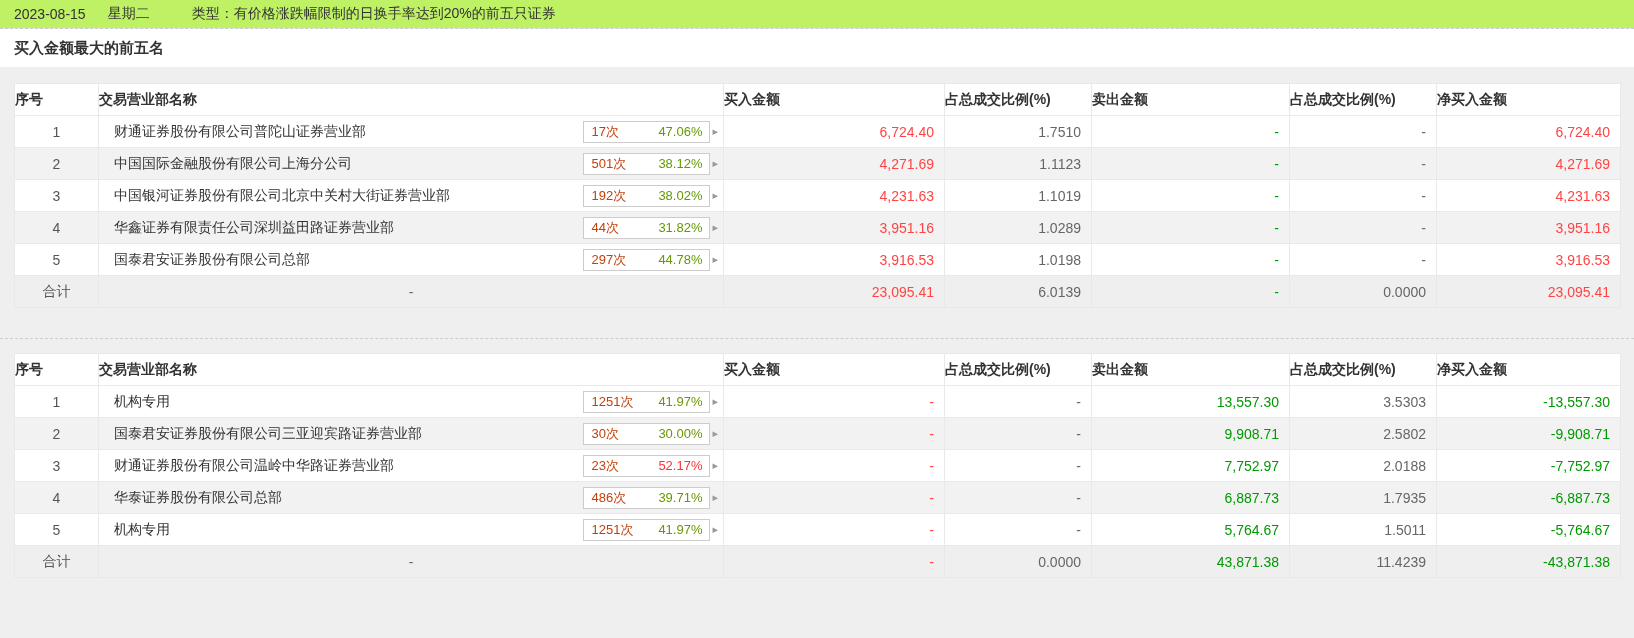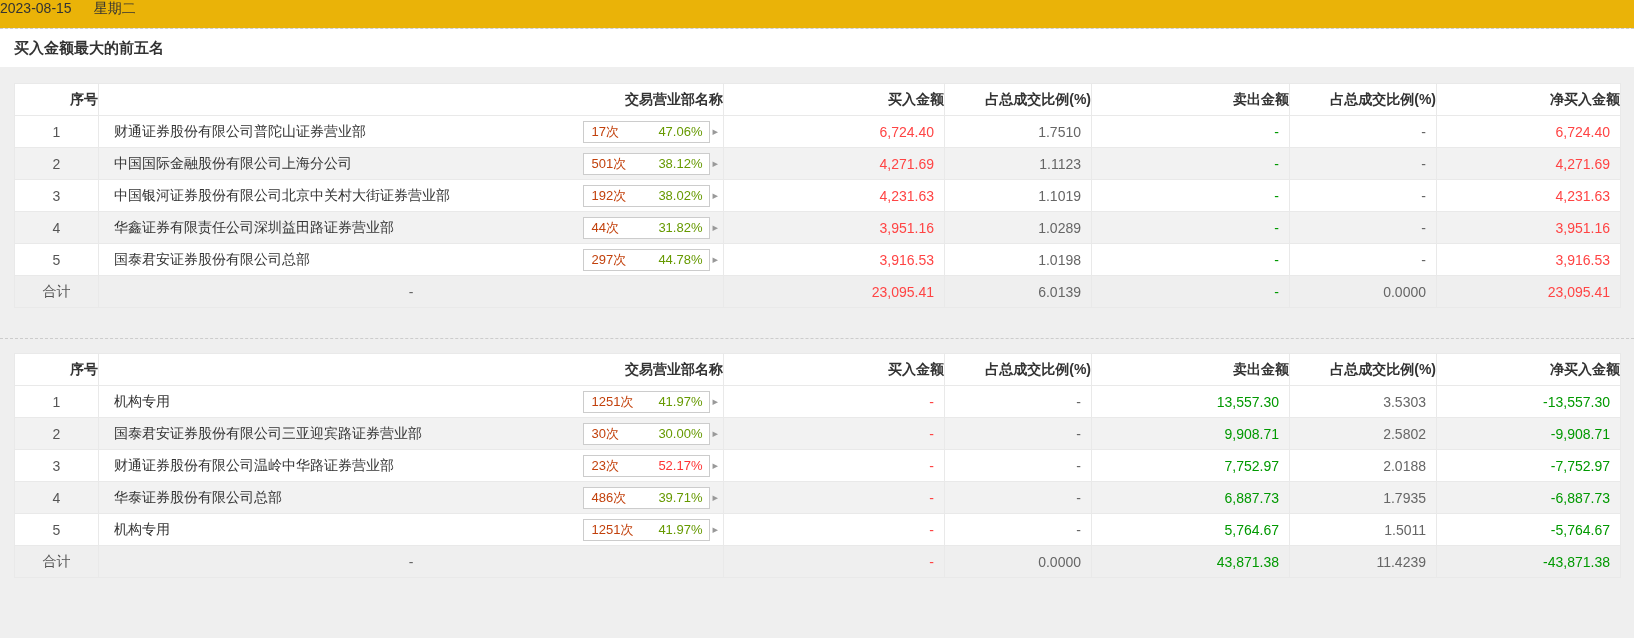--- a/index.html
+++ b/index.html
@@ -1,33 +1,33 @@
 <!DOCTYPE html>
 <html><head>
 <meta charset="utf-8">
 <style>
   * { margin:0; padding:0; box-sizing:border-box; }
   html,body { width:1634px; height:638px; background:#efefef;
     font-family:"Liberation Sans","DejaVu Sans",sans-serif; font-size:14px; color:#333; overflow:hidden; }
 
-  .topbar { background:#eab308; height:28px; display:flex; }
+  .topbar { background:#bef264; height:28px; display:flex; align-items:center; padding-left:14px; }
   .topbar span { margin-right:22px; color:#333; }
   .topbar .type { margin-left:20px; }
 
   .section { border-top:1px dashed #ccc; }
   .section-title { background:#fff; height:38px; line-height:38px; padding-left:14px;
     font-weight:bold; font-size:15px; color:#333; }
   .gap16 { height:16px; }
   .gap14 { height:14px; }
   .gap30 { height:30px; }
 
   table { width:1606px; margin:0 14px; border-collapse:collapse; background:#fff;
     border:1px solid #ddd; table-layout:fixed; }
   th, td { border:1px solid #e9e9e9; height:32px; font-size:14px; overflow:hidden; white-space:nowrap; }
-  th { font-weight:bold; text-align:right; color:#333; background:#fff; }
+  th { font-weight:bold; text-align:left; color:#333; background:#fff; }
   tbody tr:nth-child(even) td { background:#f2f2f2; }
   tbody tr.total-row td { background:#efefef; }
 
   .c-rank { text-align:center; color:#555; }
   .c-name { position:relative;margin-left:15px; }
   .branch { padding-left:15px; color:#333; }
   .total-name { text-align:center; color:#666; }
   .num { text-align:right; padding-right:10px; }
   .c-ratio { color:#666; }
   .t-buy .c-buy, .t-buy .c-net { color:#ff4444; }
@@ -43,20 +43,21 @@
   .pct[data-tone="green"] { color:#669900; }
   .pct[data-tone="red"]   { color:#ff3333; }
   .arrow { color:#999; font-size:11px; margin-left:2px; line-height:1; }
 </style>
 </head>
 <body>
 
 <div class="topbar">
   <span>2023-08-15</span>
   <span>星期二</span>
+  <span class="type">类型：有价格涨跌幅限制的日换手率达到20%的前五只证券</span>
 </div>
 
 <div class="section">
   <div class="section-title">买入金额最大的前五名</div>
   <div class="gap16"></div>
   <table class="t-buy">
     <colgroup>
         <col style="width:84px">
         <col style="width:625px">
         <col style="width:221px">

